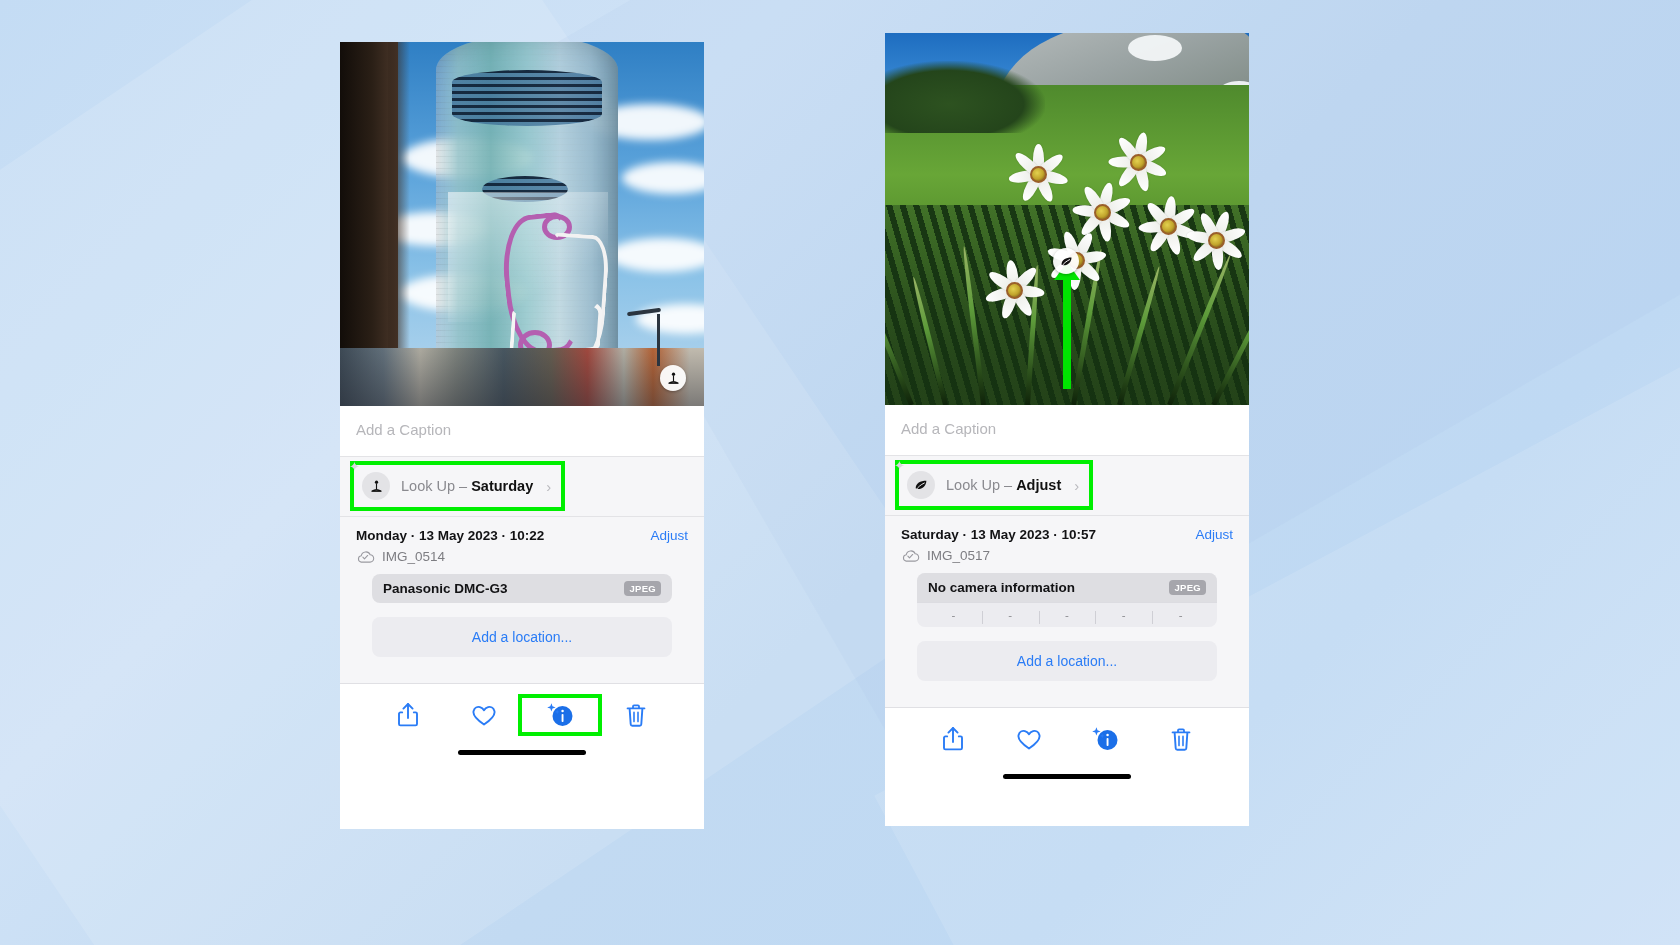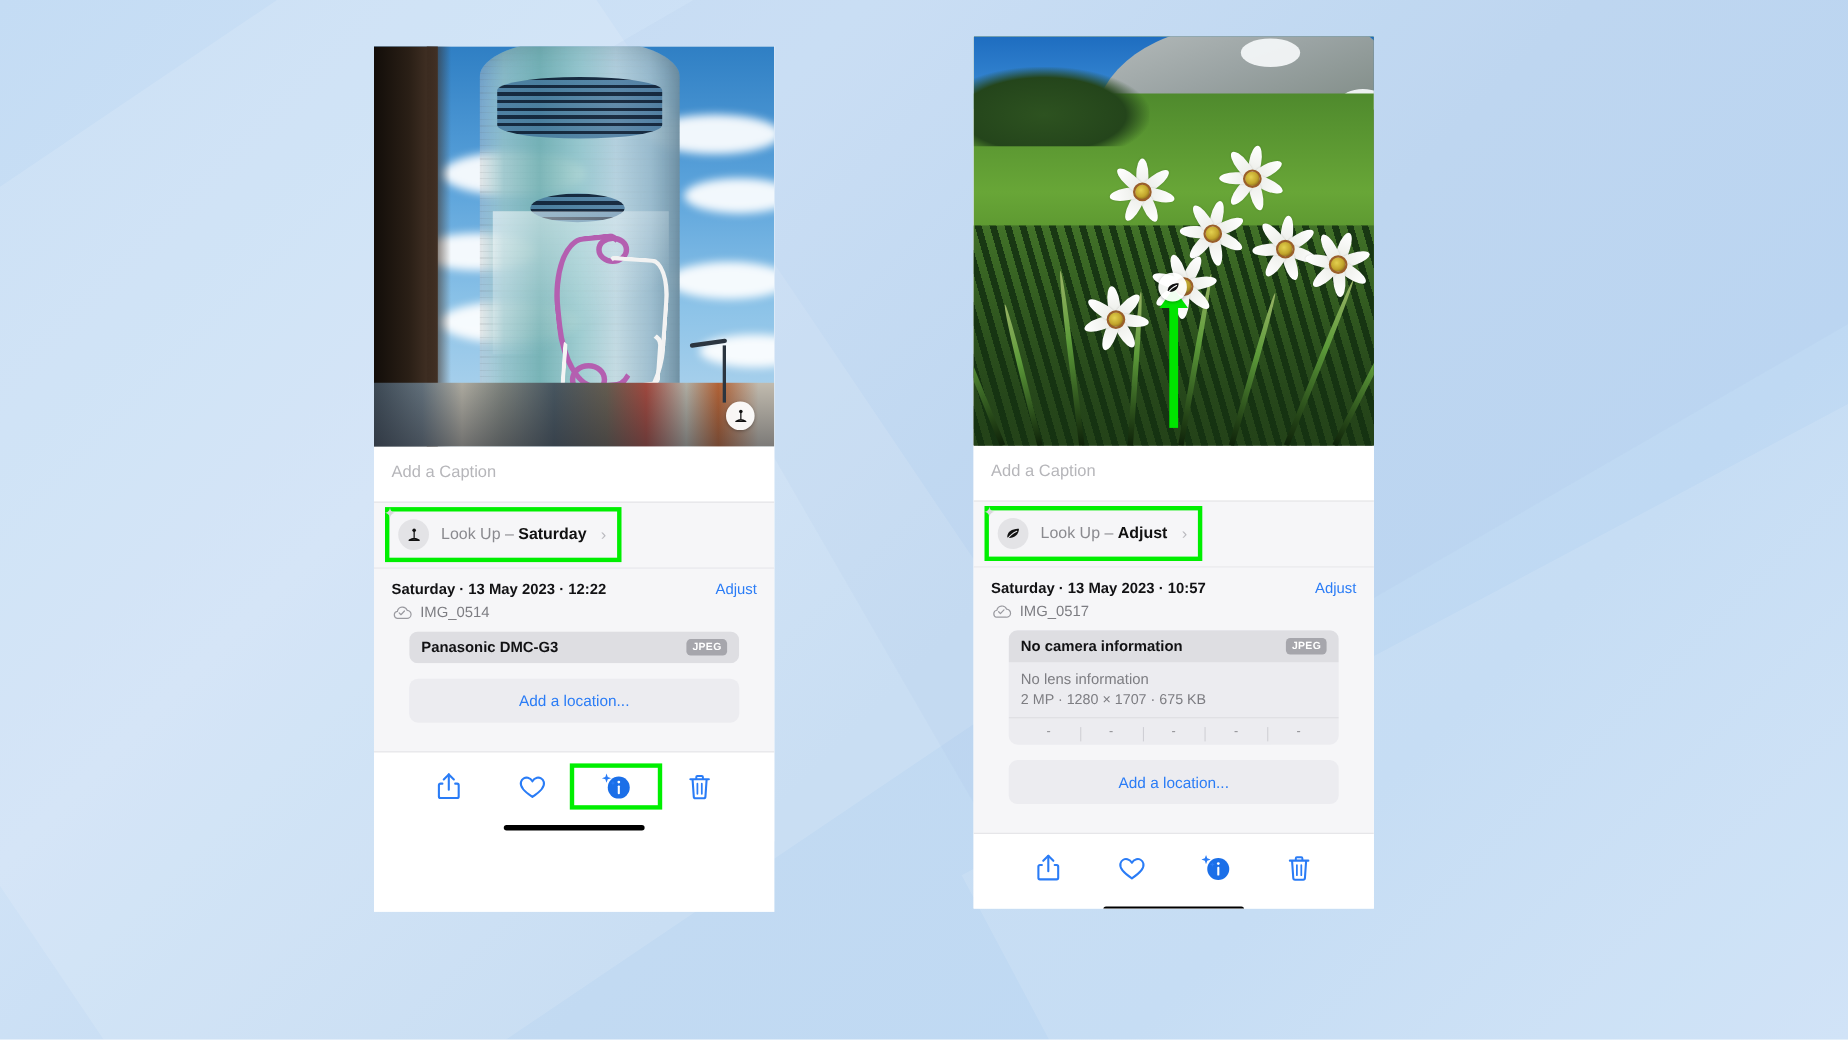--- a/index.html
+++ b/index.html
@@ -410,21 +410,21 @@
       <span class="lookup-text">
         <span>Look Up – </span><b>Saturday</b>
       </span>
       <span class="lookup-chev">›</span>
     </div>
     <div class="lookup-sep"></div>
   </div>
 
   <div class="meta-block sheet">
     <div class="meta-top">
-      <span class="meta-date">Saturday · 13 May 2023 · 12:22</span>
+      <span class="meta-date">Monday · 13 May 2023 · 10:22</span>
       <span class="meta-adjust">Adjust</span>
     </div>
     <div class="meta-file">
       <span>
         <svg width="19" height="14" viewBox="0 0 26 18" aria-hidden="true">
           <path d="M7 16h12a5 5 0 0 0 .4-10 6.4 6.4 0 0 0-12.2 1.3A4.4 4.4 0 0 0 7 16z" fill="none" stroke="#9a9aa0" stroke-width="1.5"></path>
           <path d="M9.4 9.2l2.2 2.3 4.4-4.6" fill="none" stroke="#9a9aa0" stroke-width="1.5" stroke-linecap="round" stroke-linejoin="round"></path>
         </svg>
       </span>
       <span class="meta-file-name">IMG_0514</span>
@@ -620,24 +620,20 @@
         </svg>
       </span>
       <span class="meta-file-name">IMG_0517</span>
     </div>
 
     <div class="exif-card">
       <div class="exif-head">
         <span class="exif-head-title">No camera information</span>
         <span class="badge-jpeg">JPEG</span>
       </div>
-      <div class="exif-body">
-        <div class="exif-lens">No lens information</div>
-        <div class="exif-dims">2 MP · 1280 × 1707 · 675 KB</div>
-      </div>
       <div class="exif-stats">
         <span class="exif-stat">-</span>
         <span class="exif-stat">-</span>
         <span class="exif-stat">-</span>
         <span class="exif-stat">-</span>
         <span class="exif-stat">-</span>
       </div>
     </div>
 
     <div class="add-loc">Add a location...</div>

